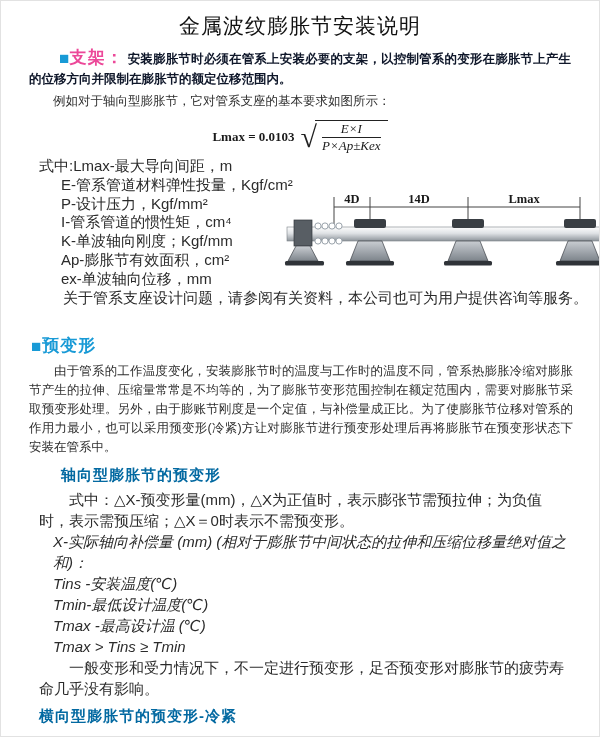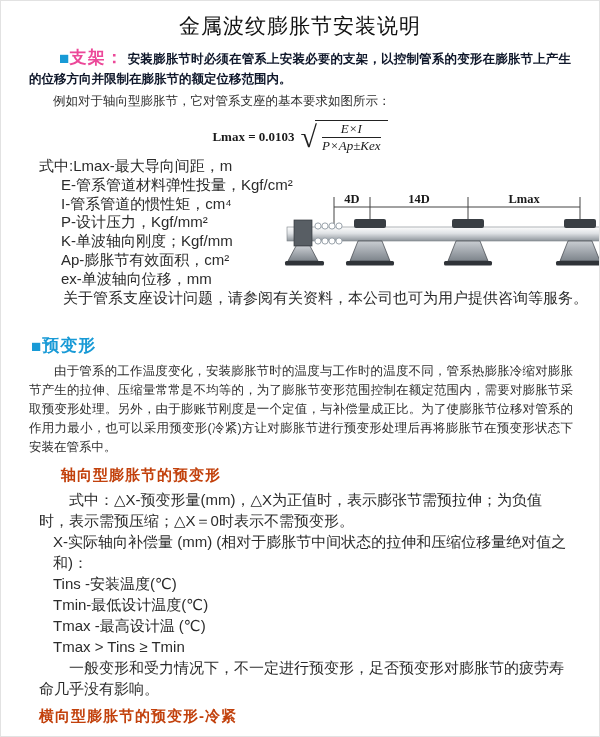--- a/index.html
+++ b/index.html
@@ -61,28 +61,28 @@
     color:#189ad6;font-size:17px;font-weight:bold;letter-spacing:1px;
   }
   .sec2-body{
     margin:0 26px 0 28px;
     text-indent:2em;
     text-align:justify;
     line-height:19px;
   }
   .sub-heading{
     margin:9px 0 4px 60px;
-    color:#c2410c;font-size:15px;font-weight:bold;letter-spacing:1px;
+    color:#0369a1;font-size:15px;font-weight:bold;letter-spacing:1px;
   }
   .sub-heading.lateral{margin:8px 0 0 38px;}
   .f2{margin:8px auto 4px auto;width:fit-content;}
   .notes{margin:2px 28px 0 38px;}
   .note-line{font-size:15px;line-height:21px;color:#2b2b2b;}
   .note-line.indent{text-indent:2em;}
-  .note-line.shift{margin-left:14px;}
+  .note-line.shift{margin-left:14px;font-style:italic;}
 </style>
 </head>
 <body>
 
 <div class="page">
 
   <h1 class="doc-title">金属波纹膨胀节安装说明</h1>
 
   <p class="para sec-lead">
     <span class="sec-marker">■</span><span class="sec-heading-inline">支架：</span>
@@ -97,22 +97,22 @@
       <span class="frac">
         <span class="num ital">E×I</span>
         <span class="den ital">P×Ap±Kex</span>
       </span>
     </span>
   </div>
 
   <div class="vars-wrap">
     <div class="var-line">式中:Lmax-最大导向间距，m</div>
     <div class="var-line sub">E-管系管道材料弹性投量，Kgf/cm²</div>
+    <div class="var-line sub">P-设计压力，Kgf/mm²</div>
     <div class="var-line sub">I-管系管道的惯性矩，cm⁴</div>
-    <div class="var-line sub">P-设计压力，Kgf/mm²</div>
     <div class="var-line sub">K-单波轴向刚度；Kgf/mm</div>
     <div class="var-line sub">Ap-膨胀节有效面积，cm²</div>
     <div class="var-line sub">ex-单波轴向位移，mm</div>
     <div class="var-line sub2">关于管系支座设计问题，请参阅有关资料，本公司也可为用户提供咨询等服务。</div>
 
     <svg class="diagram" viewBox="0 0 356 96" xmlns="http://www.w3.org/2000/svg">
       <defs>
         <linearGradient id="pipeGrad" x1="0" y1="0" x2="0" y2="1">
           <stop offset="0" stop-color="#fdfdfd"></stop>
           <stop offset="0.45" stop-color="#dfe2e5"></stop>

